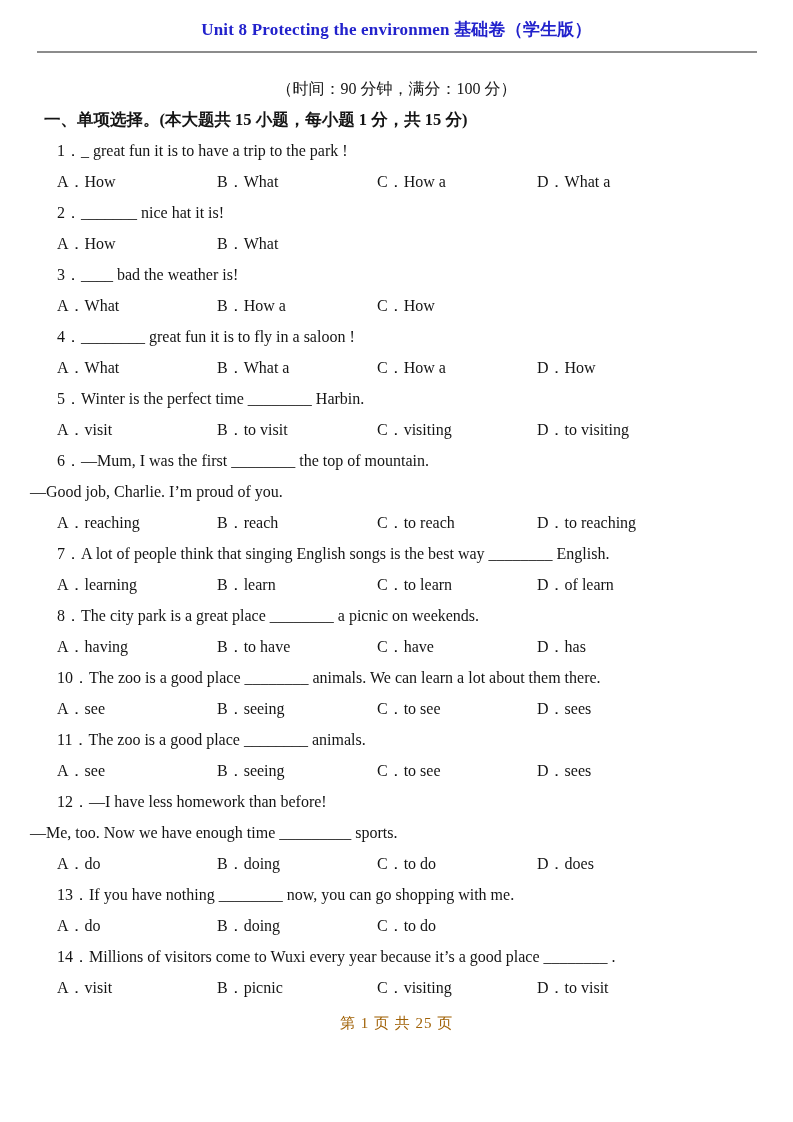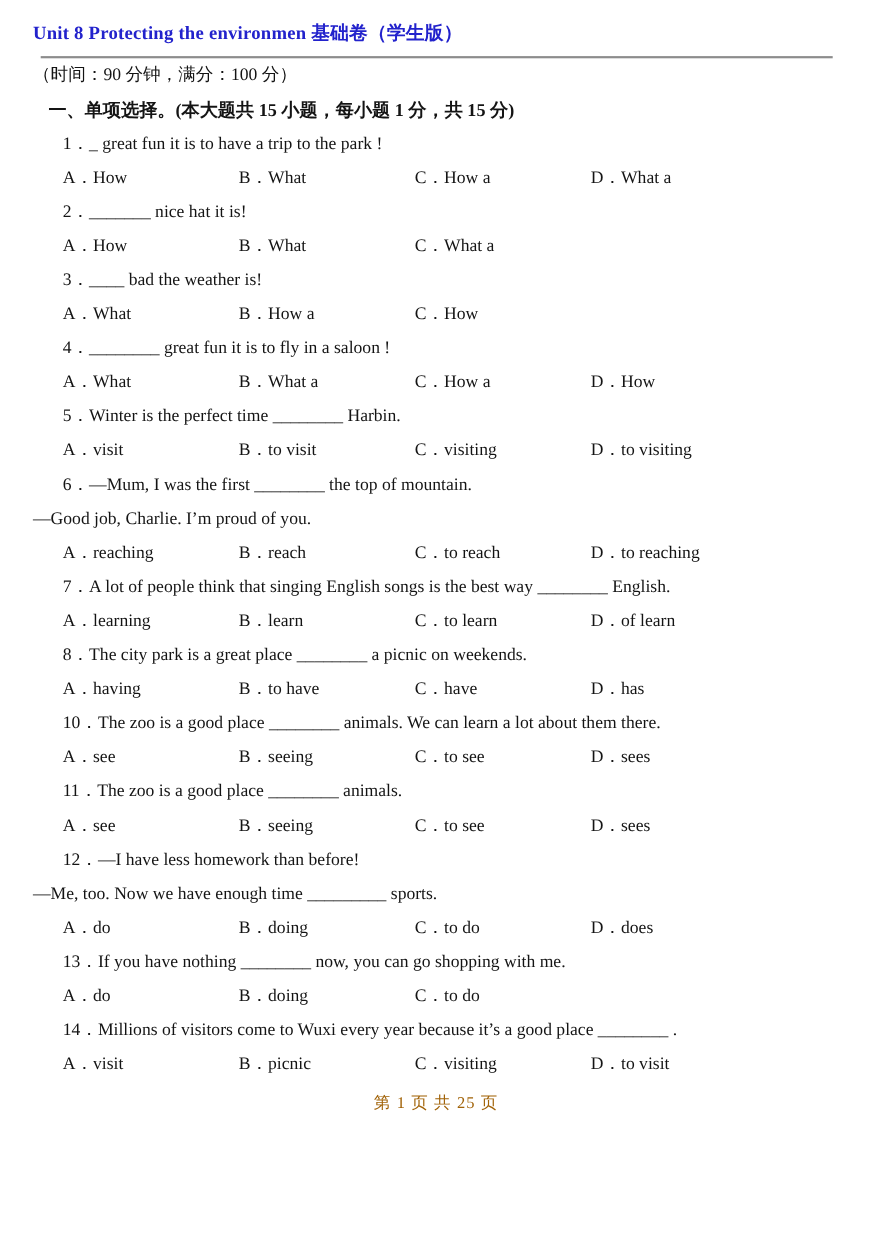--- a/index.html
+++ b/index.html
@@ -6,33 +6,36 @@
   html, body { background: #ffffff; }
   body {
     width: 793px; height: 1122px;
     font-family: "Liberation Serif", "DejaVu Serif", serif;
     color: #141414;
     overflow: hidden;
     position: relative;
   }
   .page { padding: 15px 30px 0 30px; }
   .doc-title {
+    text-align: center;
     font-weight: bold;
     font-size: 17px;
     line-height: 30px;
     letter-spacing: 0.2px;
   }
   .rule {
     border: none;
     border-top: 2px solid #8c8c8c;
     margin: 6px 6px 0 7px;
   }
   .subtitle {
+    text-align: center;
     font-size: 16px;
     line-height: 31px;
+    margin-top: 20px;
   }
   .section-heading {
     font-weight: bold;
     font-size: 16.5px;
     line-height: 31px;
     margin-left: 14px;
   }
   .q-line {
     font-size: 16px;
     line-height: 31px;
@@ -72,21 +75,20 @@
           <div class="option">B．What</div>
           <div class="option">C．How a</div>
           <div class="option">D．What a</div>
         </div>
       </div>
       <div class="question">
         <div class="q-line indent">2．_______ nice hat it is!</div>
         <div class="options">
           <div class="option">A．How</div>
           <div class="option">B．What</div>
-          <div class="option">C．What a</div>
         </div>
       </div>
       <div class="question">
         <div class="q-line indent">3．____ bad the weather is!</div>
         <div class="options">
           <div class="option">A．What</div>
           <div class="option">B．How a</div>
           <div class="option">C．How</div>
         </div>
       </div>

